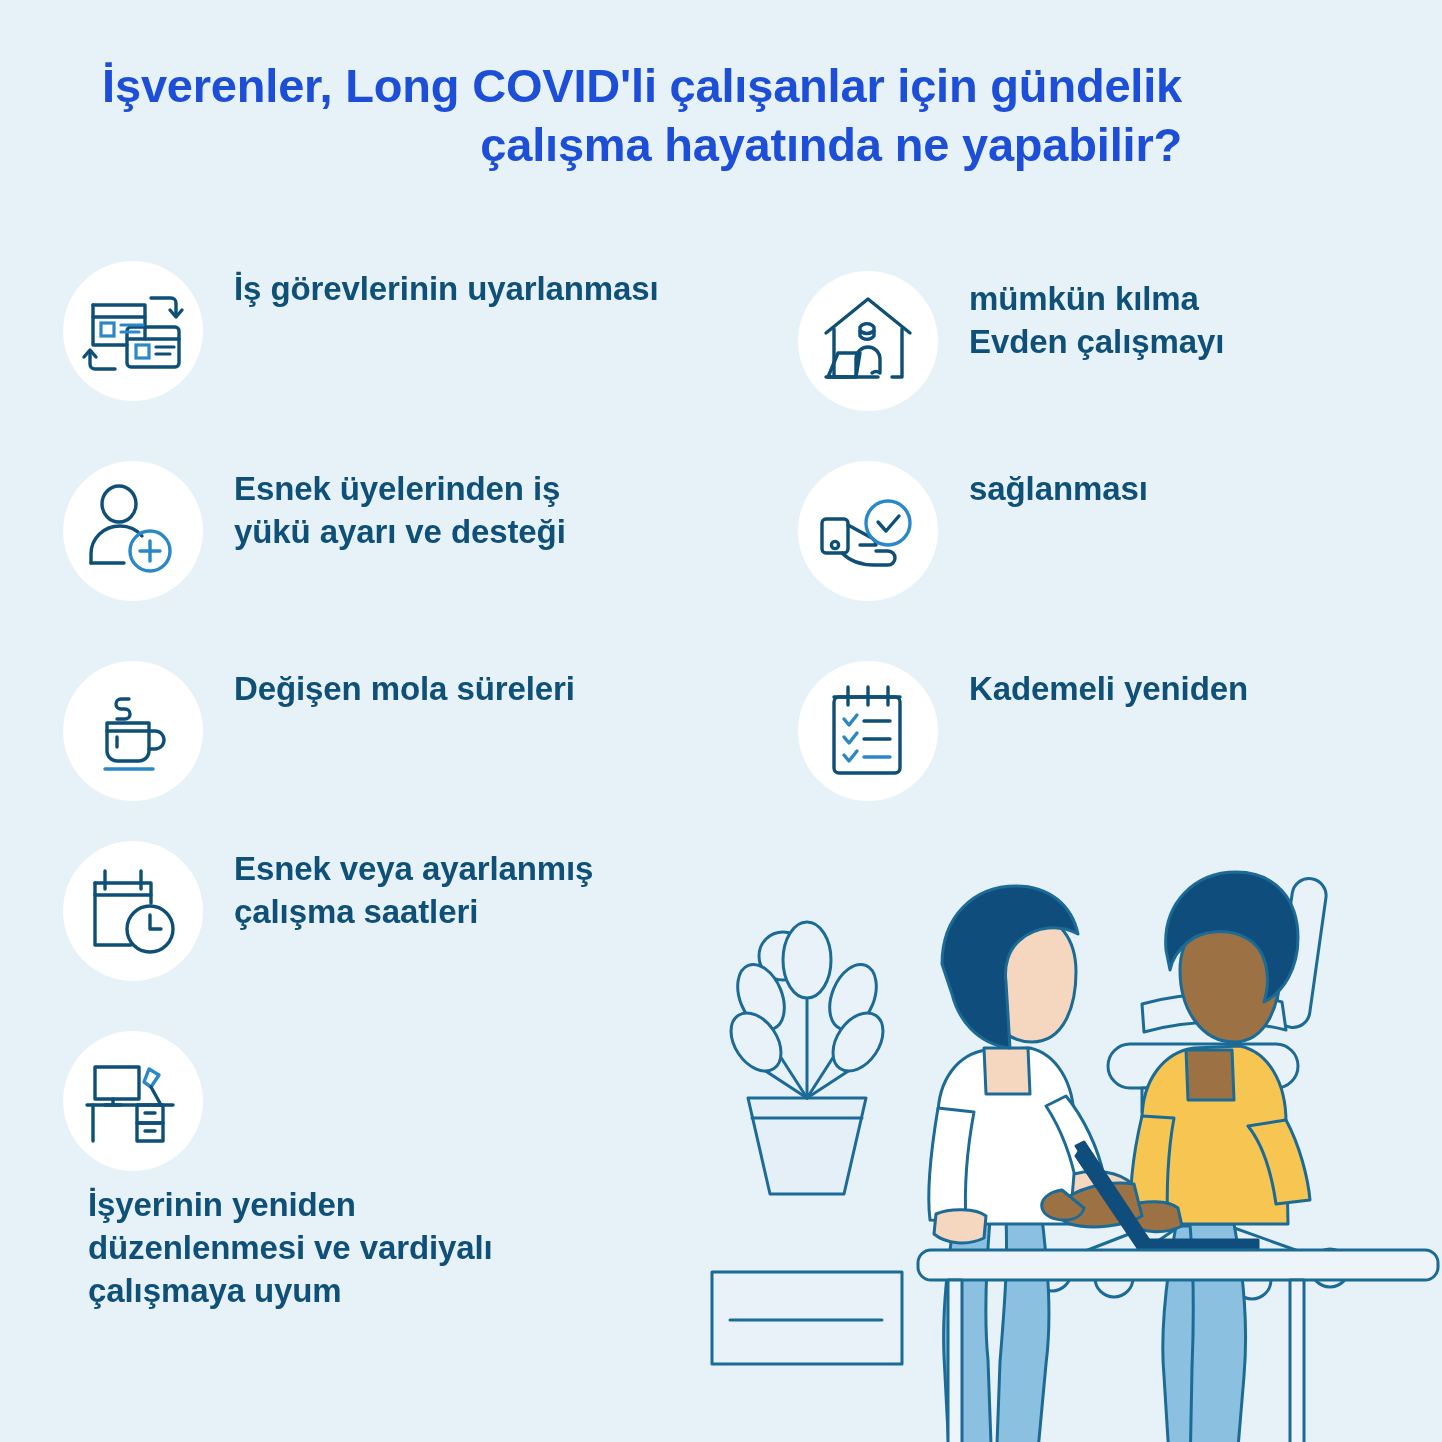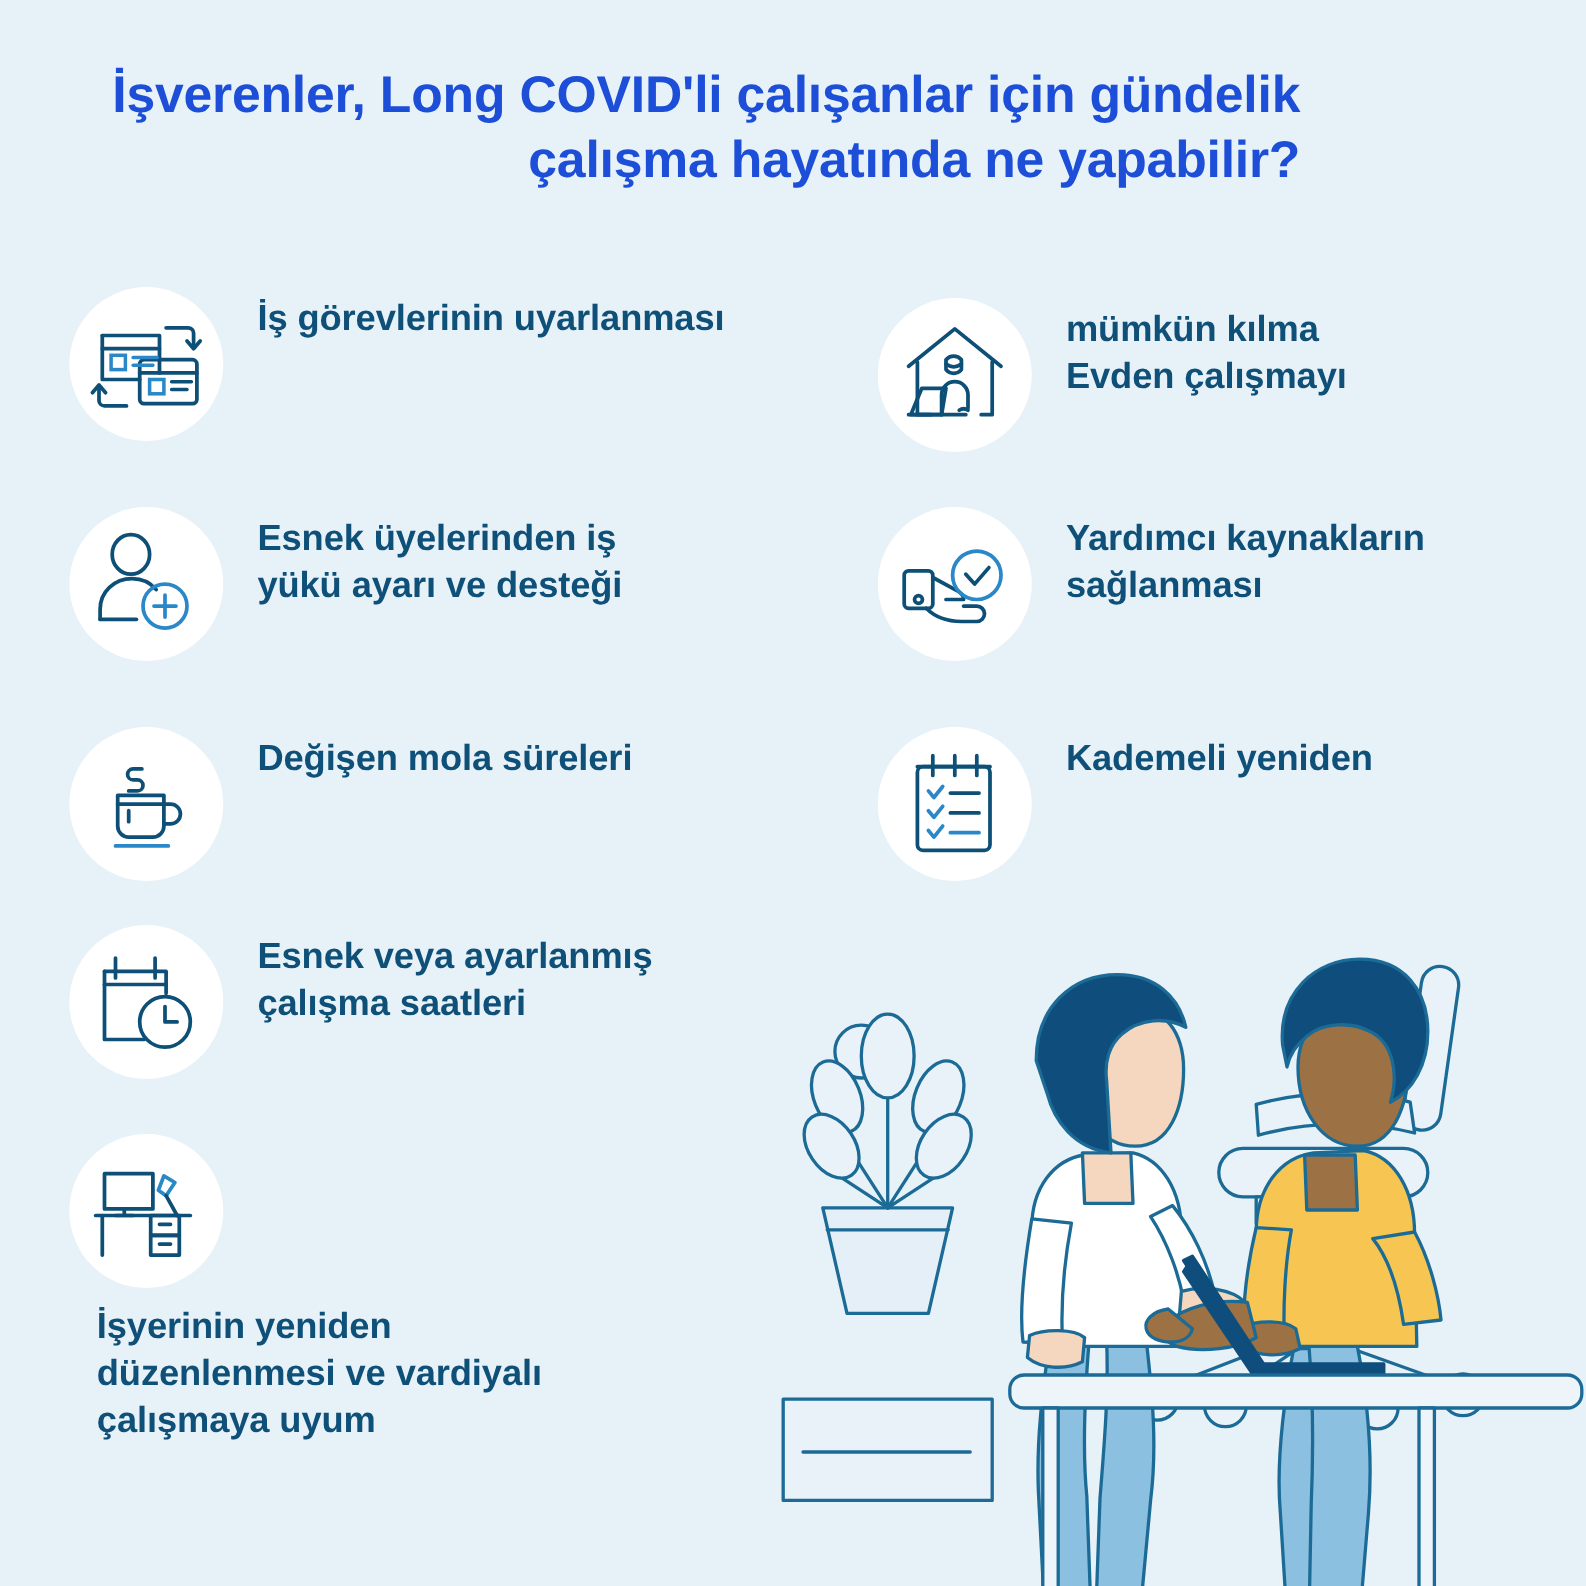--- a/index.html
+++ b/index.html
@@ -232,21 +232,20 @@
             <rect x="6" y="40" width="26" height="34" rx="4"></rect>
             <circle cx="19" cy="66" r="3.6"></circle>
             <path d="M32 46 l22 12 c4 2 6 5 6 8 h-16"></path>
             <path d="M26 74 c8 8 20 12 32 12 h14 a7 7 0 0 0 0 -14 h-12"></path>
             <circle cx="72" cy="44" r="22" stroke="#2b88c8"></circle>
             <path d="M62 43 l8 9 l13 -15" stroke="#0d4f77"></path>
           </g>
         </svg>
       </div>
       <div class="label">
-        <span class="ln">Yardımcı kaynakların</span>
         <span class="ln">sağlanması</span>
       </div>
     </div>
 
     <div class="item r2">
       <div class="iconwrap">
         <div class="disc"></div>
         <svg width="104" height="104" viewBox="0 0 104 104" fill="none">
           <g stroke="#0d4f77" stroke-width="3.4" stroke-linecap="round" stroke-linejoin="round">
             <rect x="18" y="18" width="66" height="76" rx="5"></rect>

